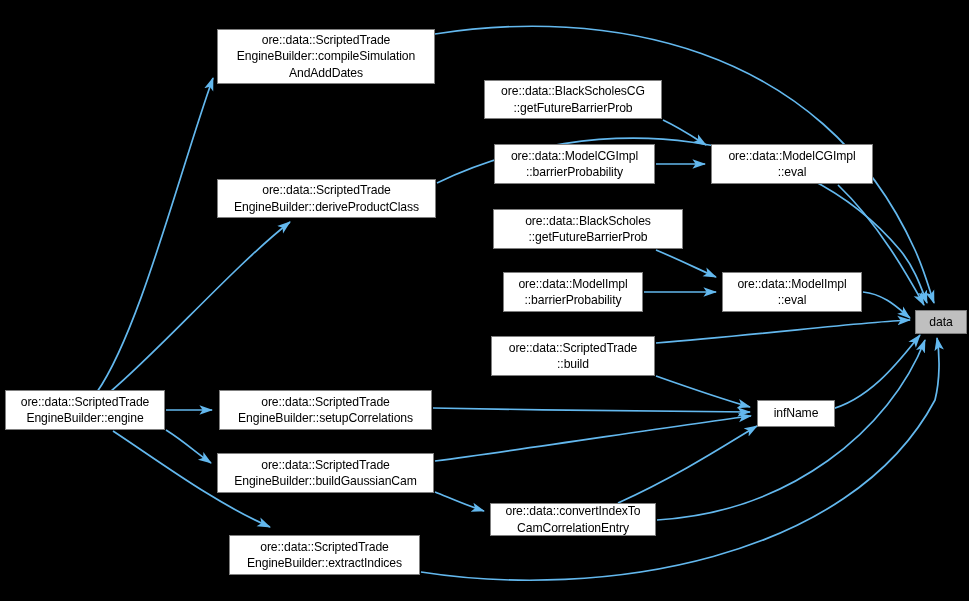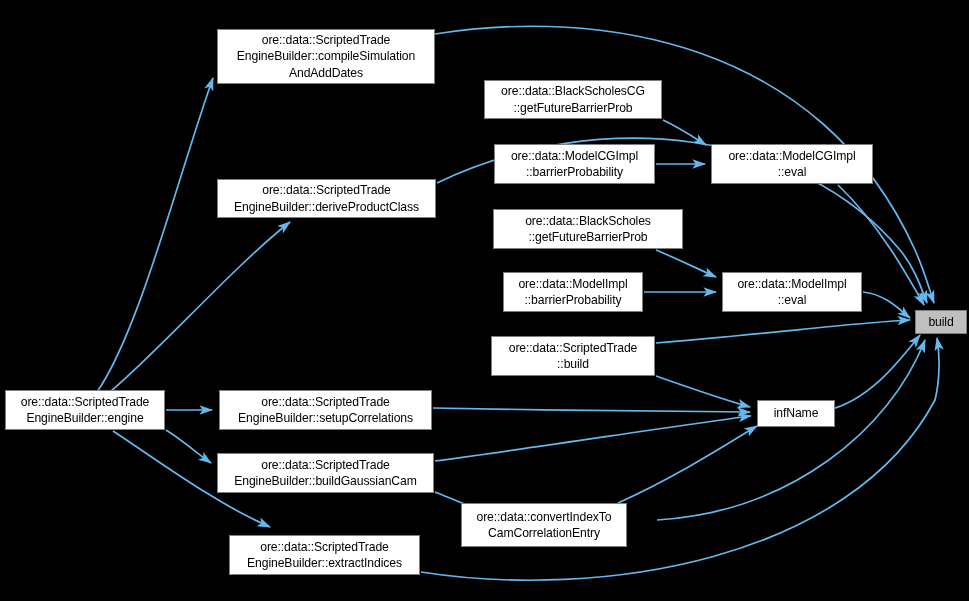--- a/index.html
+++ b/index.html
@@ -103,19 +103,19 @@
 ::eval</span></div>
       <div class="node" style="left: 491px; top: 336px; width: 164px; height: 40px;"><span class="node-label">ore::data::ScriptedTrade
 ::build</span></div>
       <div class="node" style="left: 5px; top: 390px; width: 160px; height: 40px;"><span class="node-label">ore::data::ScriptedTrade
 EngineBuilder::engine</span></div>
       <div class="node" style="left: 219px; top: 390px; width: 213px; height: 40px;"><span class="node-label">ore::data::ScriptedTrade
 EngineBuilder::setupCorrelations</span></div>
       <div class="node" style="left: 757px; top: 400px; width: 78px; height: 27px;"><span class="node-label">infName</span></div>
       <div class="node" style="left: 217px; top: 453px; width: 217px; height: 40px;"><span class="node-label">ore::data::ScriptedTrade
 EngineBuilder::buildGaussianCam</span></div>
-      <div class="node" style="left: 461px; top: 503px; width: 166px; height: 44px;"><span class="node-label">ore::data::convertIndexTo
+      <div class="node" style="left: 490px; top: 503px; width: 166px; height: 33px;"><span class="node-label">ore::data::convertIndexTo
 CamCorrelationEntry</span></div>
       <div class="node" style="left: 229px; top: 535px; width: 191px; height: 40px;"><span class="node-label">ore::data::ScriptedTrade
 EngineBuilder::extractIndices</span></div>
-      <div class="node focus" style="left: 915px; top: 310px; width: 52px; height: 24px;"><span class="node-label">build</span></div>
+      <div class="node focus" style="left: 915px; top: 310px; width: 52px; height: 24px;"><span class="node-label">data</span></div>
     </div>
 </div>
 
 </body></html>

